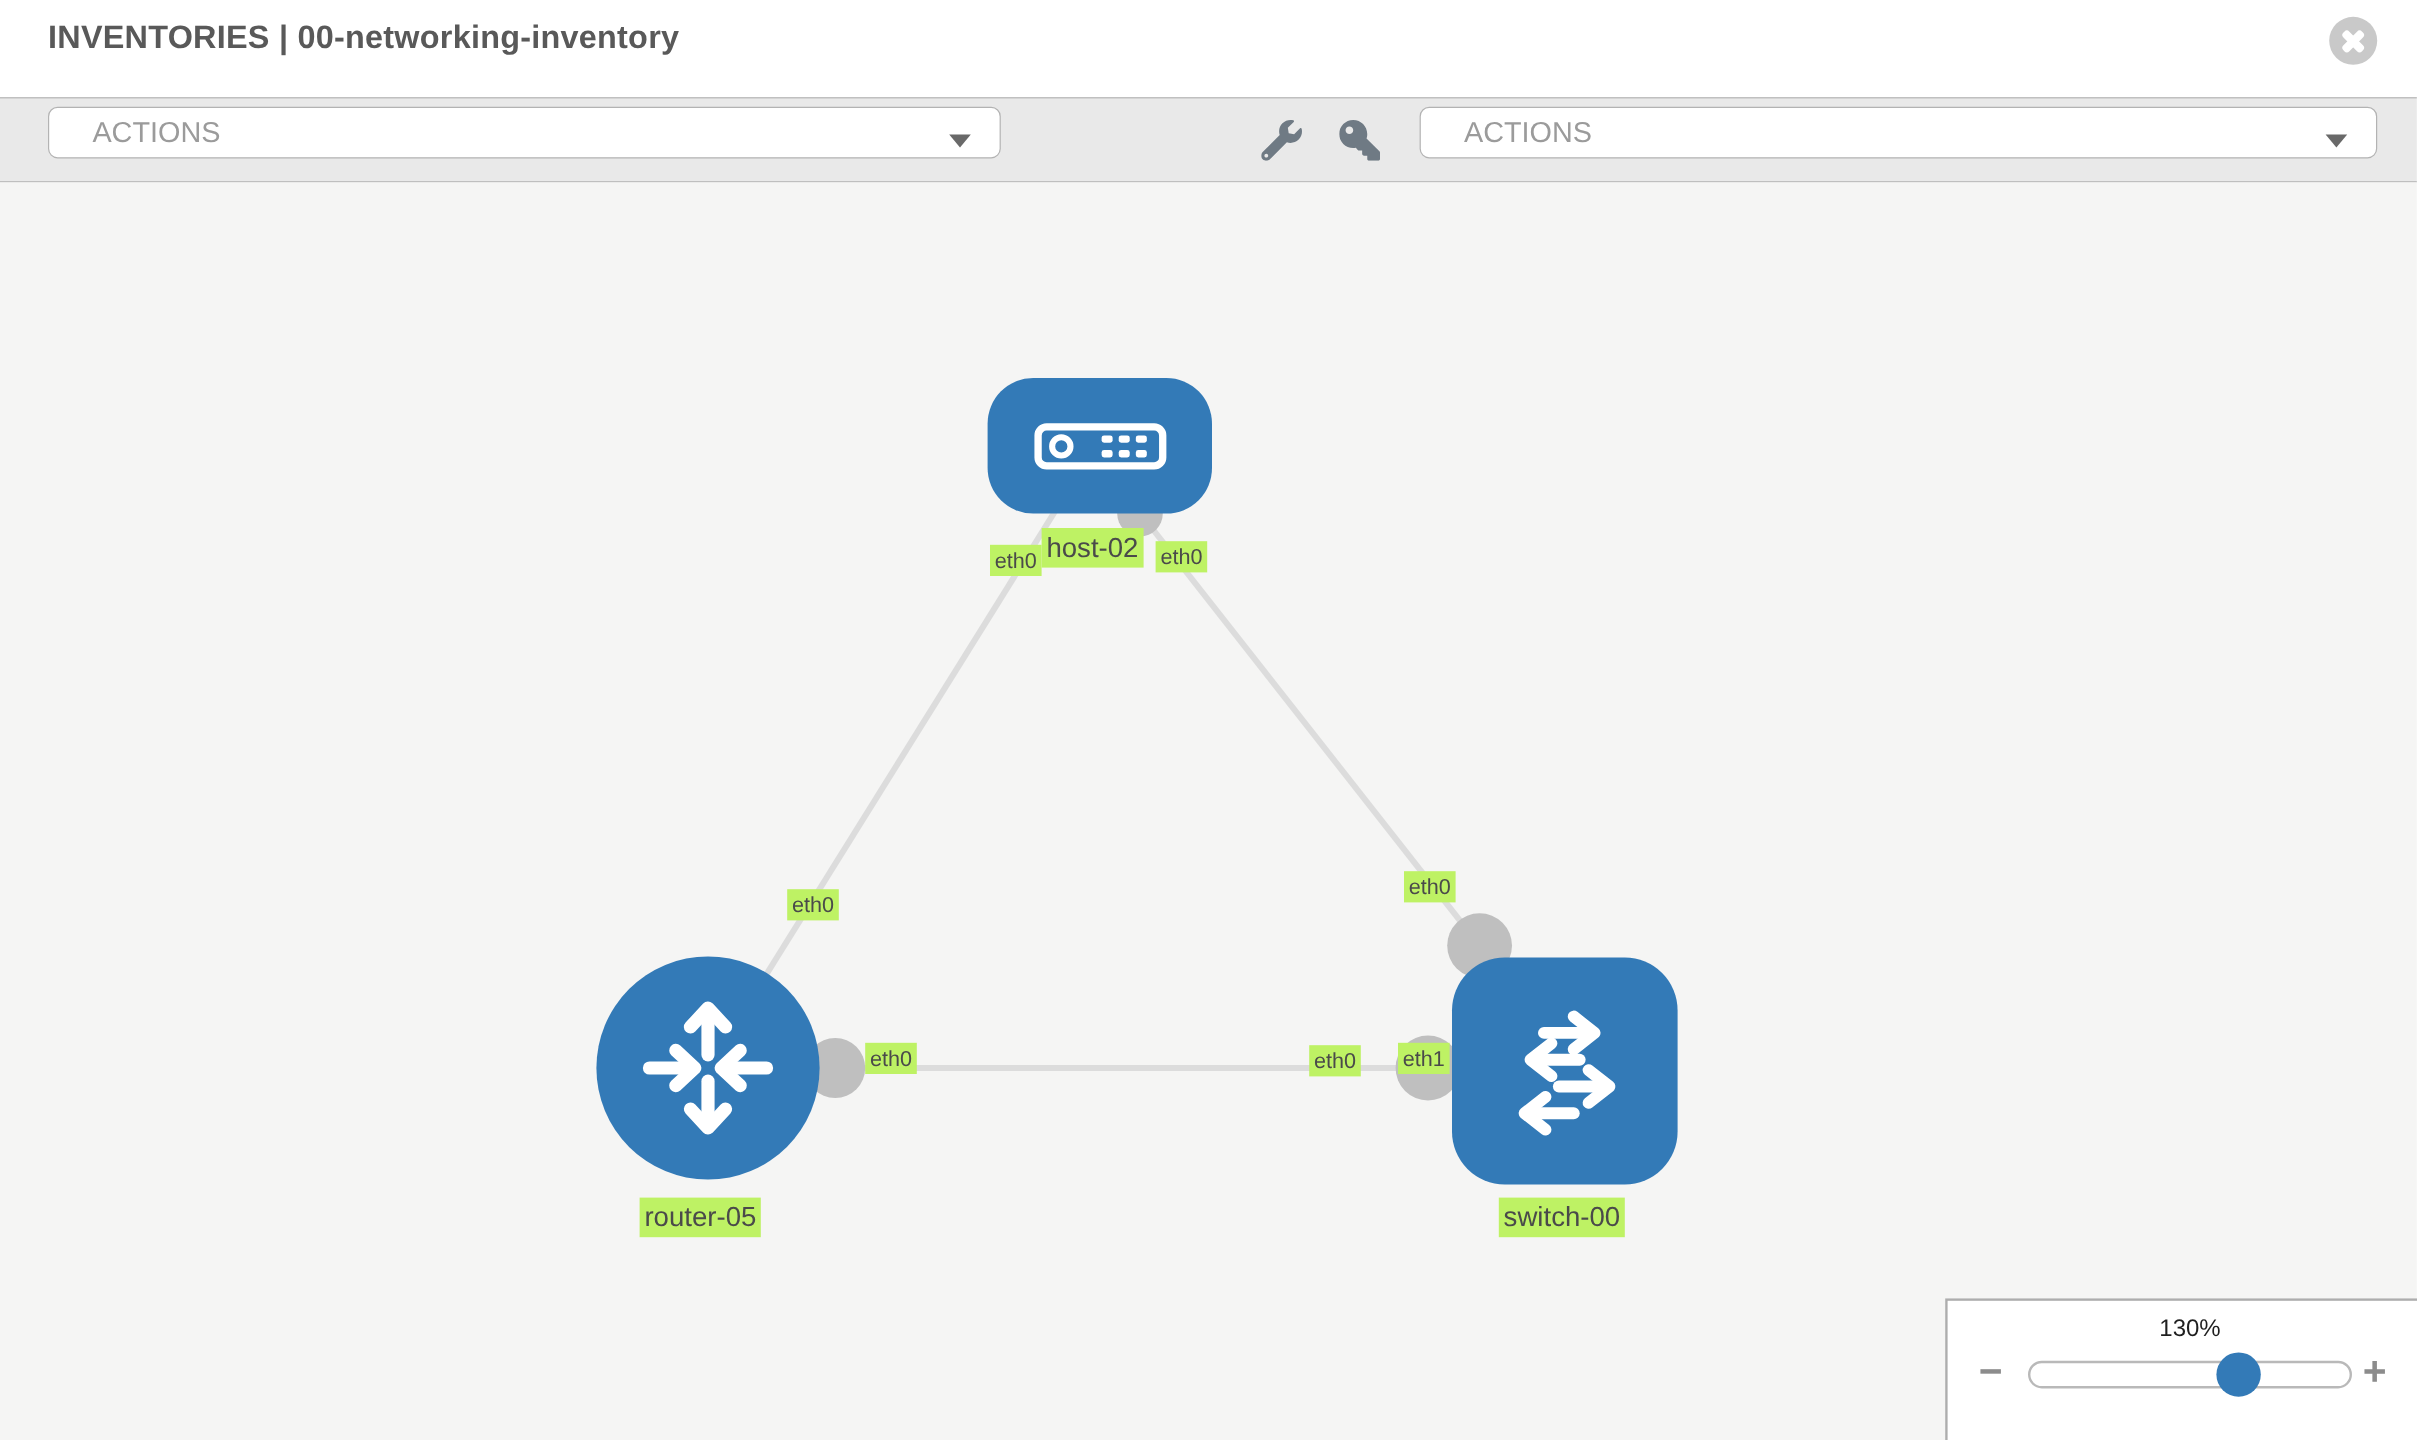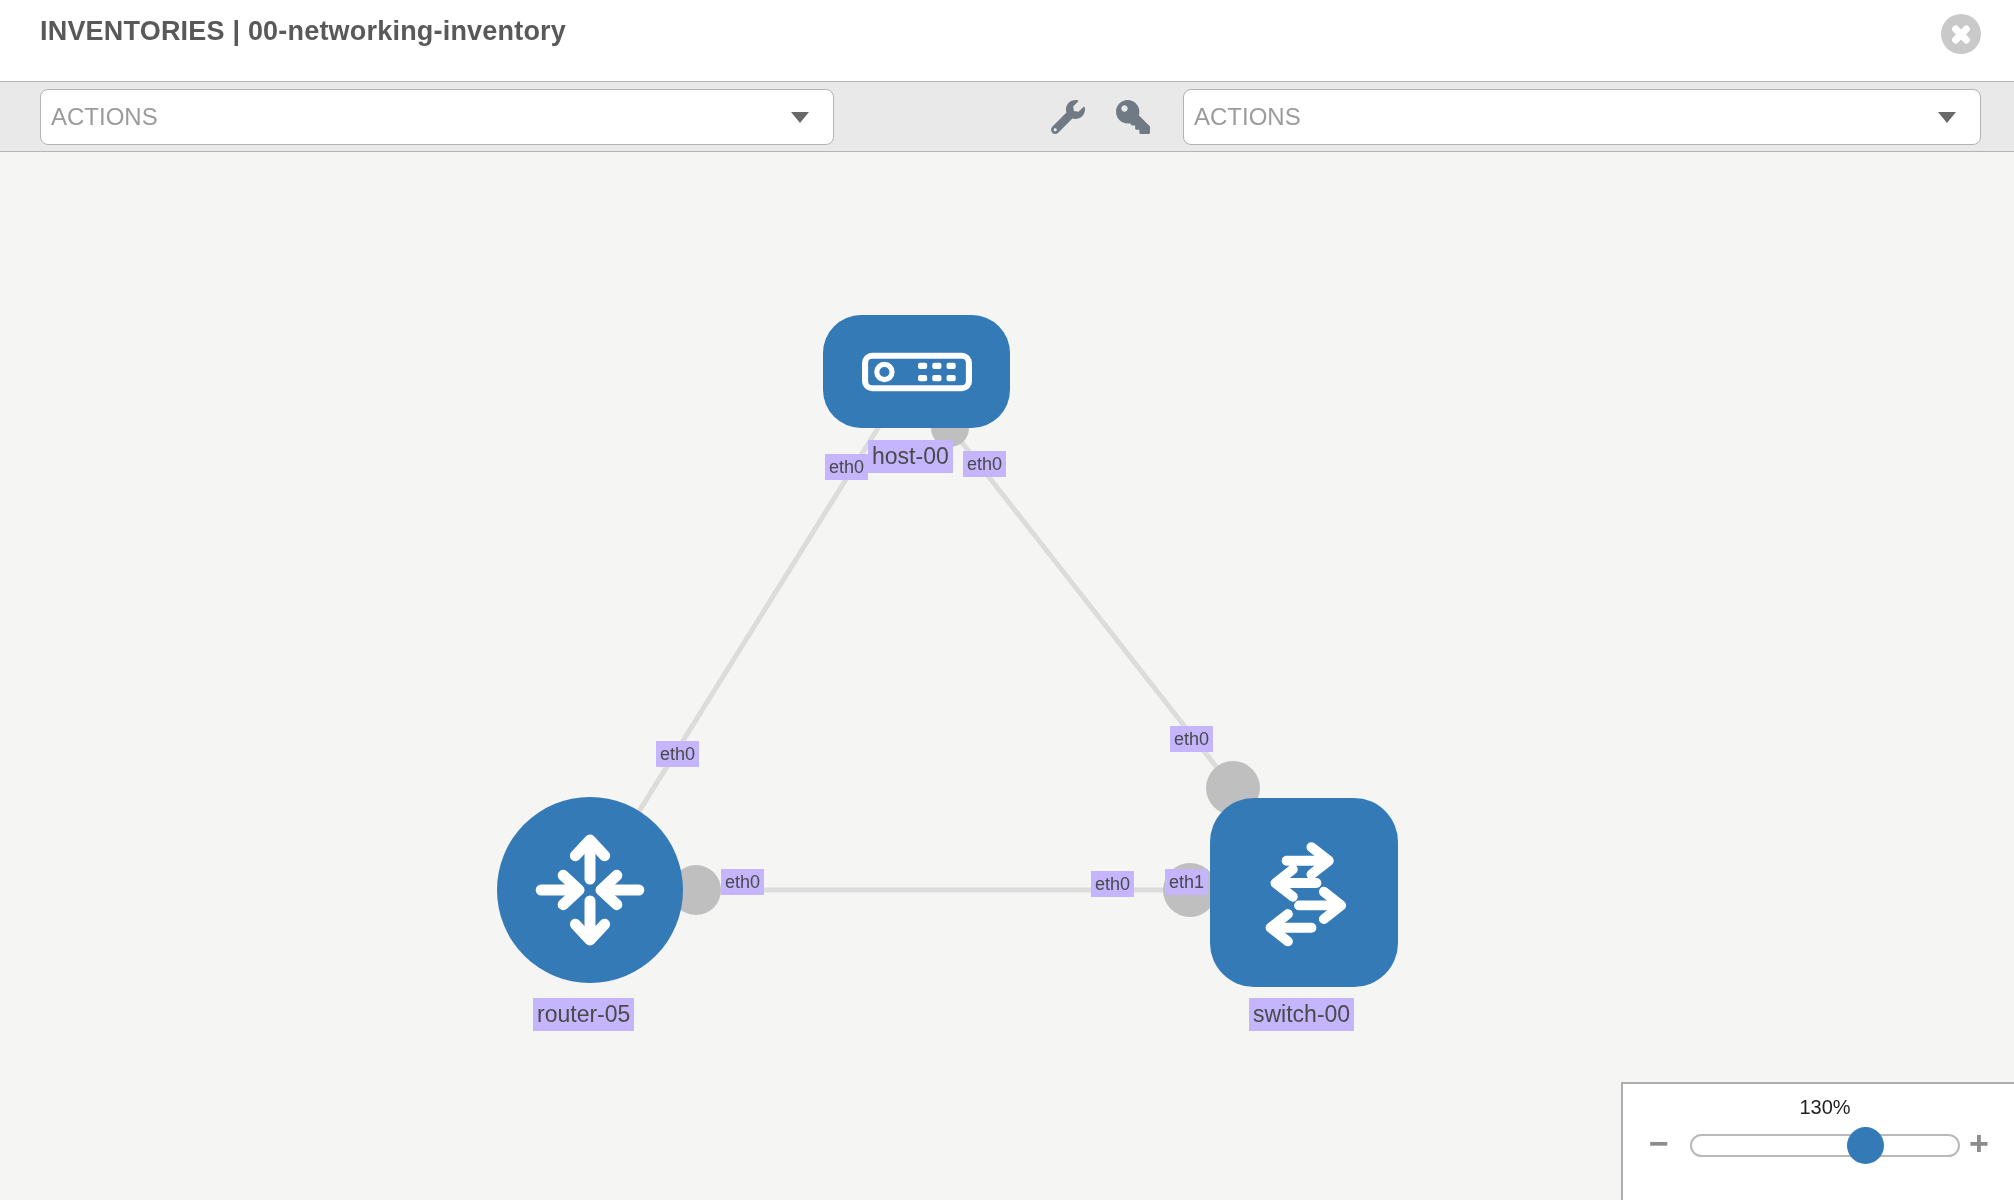--- a/index.html
+++ b/index.html
@@ -15,41 +15,41 @@
   .header{position:absolute;top:0;left:0;width:2014px;height:76px;background:#fff;}
   .header-title{position:absolute;left:40px;top:16px;font-size:27px;font-weight:bold;color:#595959;letter-spacing:.2px;}
   .close-btn{position:absolute;right:33px;top:14px;width:40px;height:40px;border-radius:50%;background:#c9c9c9;cursor:pointer;}
   .close-btn::before,.close-btn::after{content:"";position:absolute;left:9px;top:16.5px;width:22px;height:7px;border-radius:3px;background:#fff;}
   .close-btn::before{transform:rotate(45deg);}
   .close-btn::after{transform:rotate(-45deg);}
 
   
   .toolbar{position:absolute;top:81px;left:0;width:2014px;height:71px;background:#e9e9e9;
     border-top:1px solid #b5b5b5;border-bottom:1px solid #b5b5b5;}
-  .dropdown{position:absolute;top:7px;height:56px;background:#fff;border:1px solid #b3b3b3;border-radius:8px;
-    display:flex;align-items:center;padding:0 10px;color:#9b9b9b;font-size:24px;cursor:pointer;}
+  .dropdown{position:absolute;top:7px;height:43px;background:#fff;border:1px solid #b3b3b3;border-radius:8px;
+    display:flex;align-items:center;padding:0 36px;color:#9b9b9b;font-size:24px;cursor:pointer;}
   .dropdown .caret{position:absolute;right:24px;top:22px;width:0;height:0;
     border-left:9px solid transparent;border-right:9px solid transparent;border-top:11px solid #696969;}
   .dd-actions{left:40px;width:794px;}
   .dd-search{left:1183px;width:798px;}
   .tool-icon{position:absolute;top:18px;width:34px;height:34px;cursor:pointer;fill:#6f7a84;}
   .tool-icon.wrench{left:1051px;}
   .tool-icon.key{left:1116px;}
 
   
   .canvas{position:absolute;top:152px;left:0;width:2014px;height:1048px;background:#f5f5f4;}
   .links-svg{position:absolute;top:0;left:0;width:2014px;height:1048px;}
 
   .node{position:absolute;background:var(--node-blue);display:flex;align-items:center;justify-content:center;cursor:pointer;}
   .node-host{left:823px;top:163px;width:187px;height:113px;border-radius:38px;}
   .node-router{left:497px;top:645px;width:186px;height:186px;border-radius:50%;}
   .node-switch{left:1210px;top:646px;width:188px;height:189px;border-radius:44px;}
   .node svg{stroke:#fff;fill:none;stroke-linecap:round;stroke-linejoin:round;}
 
-  .chip{position:absolute;background:#c4b5fd;color:#4a4a4a;padding:0 4px;line-height:1.45;white-space:nowrap;}
+  .chip{position:absolute;background:#bef264;color:#4a4a4a;padding:0 4px;line-height:1.45;white-space:nowrap;}
   .chip.node-label{font-size:23px;}
   .chip.if-label{font-size:18px;}
   .lbl-host{left:868px;top:288px;}
   .lbl-router{left:533px;top:846px;}
   .lbl-switch{left:1249px;top:846px;}
   .if-host-left{left:825px;top:302px;font-size:17px;}
   .if-host-right{left:963px;top:299px;font-size:17px;}
   .if-router-top{left:656px;top:589px;}
   .if-switch-top{left:1170px;top:574px;font-size:17px;}
   .if-router-right{left:721px;top:717px;}
@@ -140,21 +140,21 @@
         <path d="M56 13l14 11-14 11"></path>
       <path d="M60 42H30"></path>
         <path d="M41 31L27 42l14 11"></path>
       <path d="M46 60h30"></path>
         <path d="M66 49l14 11-14 11"></path>
       <path d="M56 78H26"></path>
         <path d="M37 67L23 78l14 11"></path>
     </svg>
   </div>
 
-  <div class="chip node-label lbl-host">host-00</div>
+  <div class="chip node-label lbl-host">host-02</div>
   <div class="chip node-label lbl-router">router-05</div>
   <div class="chip node-label lbl-switch">switch-00</div>
 
   <div class="chip if-label if-host-left">eth0</div>
   <div class="chip if-label if-host-right">eth0</div>
   <div class="chip if-label if-router-top">eth0</div>
   <div class="chip if-label if-switch-top">eth0</div>
   <div class="chip if-label if-router-right">eth0</div>
   <div class="chip if-label if-switch-back">eth0</div>
   <div class="chip if-label if-switch-front">eth1</div>

